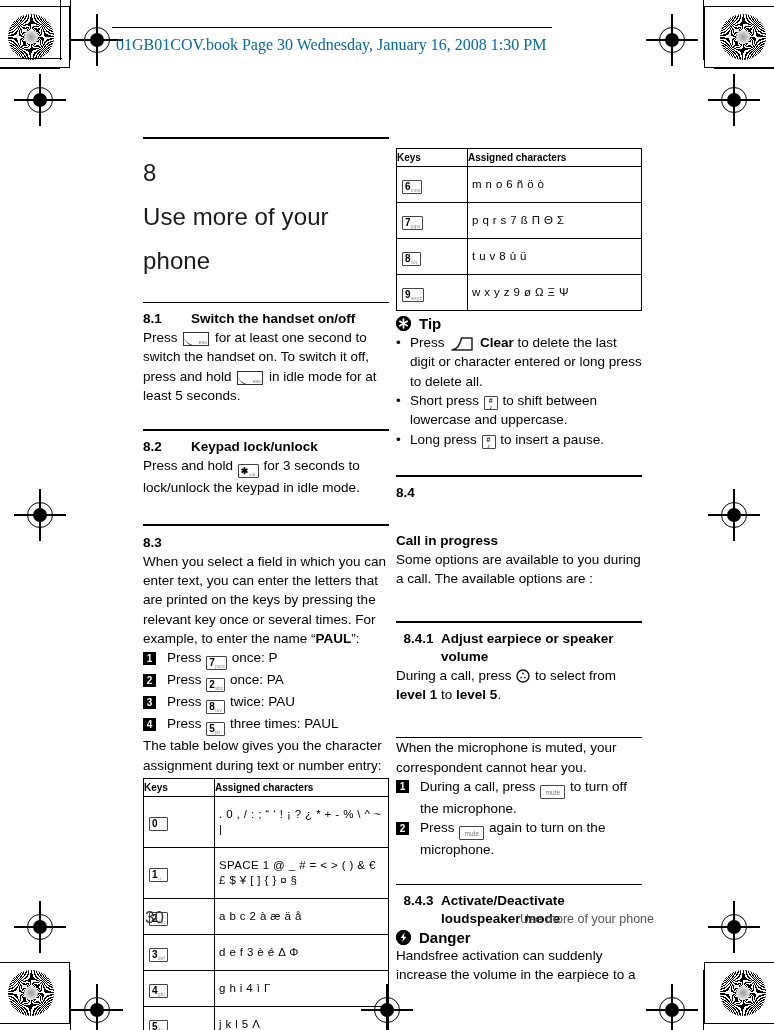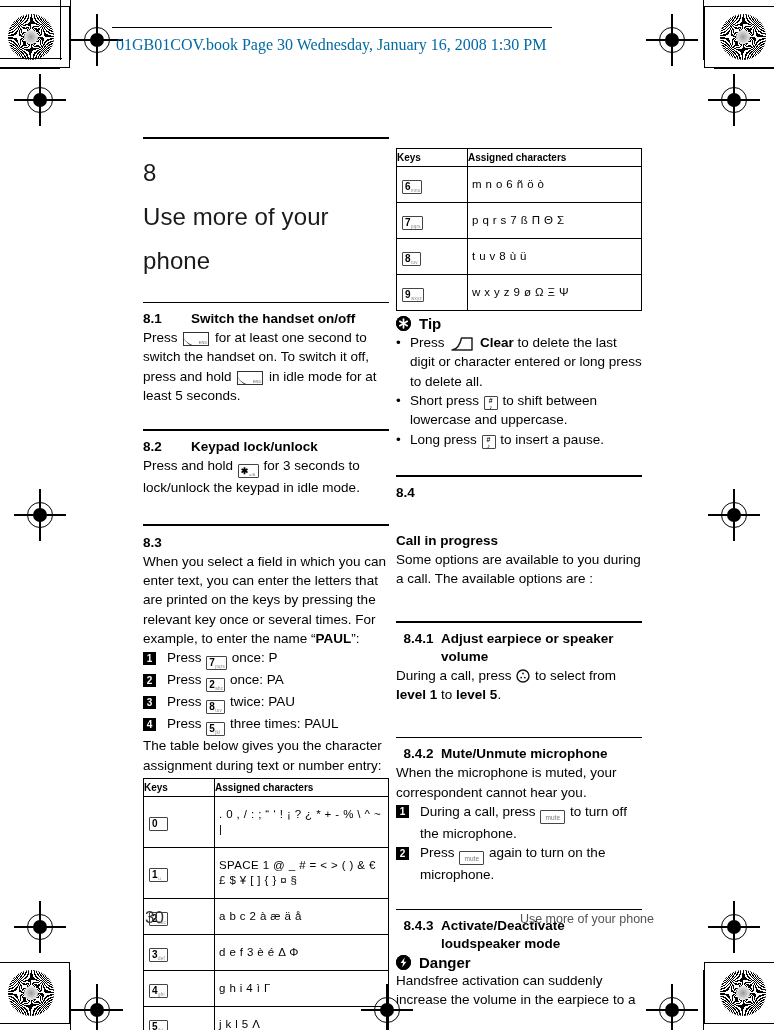--- a/index.html
+++ b/index.html
@@ -462,24 +462,20 @@
           <circle cx="8.8" cy="8.6" r="0.9" fill="#111"></circle>
         </svg>
       </span>
       <span>to select from</span>
       <b>level 1</b>
       <span>to</span>
       <b>level 5</b><span>.</span>
     </p>
 
     <div class="hrule thin" style="margin-top:33px;"></div>
-    <h2 class="sec sub" style="margin-top:7px;">
-      <span class="n">8.4.2</span>
-      <span class="t">Mute/Unmute microphone</span>
-    </h2>
     <p class="body">When the microphone is muted, your correspondent cannot hear you.</p>
 
     <ul class="steps">
       <li>
         <span class="sq">1</span>
         <span class="tx">
           <span>During a call, press</span>
           <span class="key mute"><span>mute</span></span>
           <span>to turn off the microphone.</span>
         </span>

